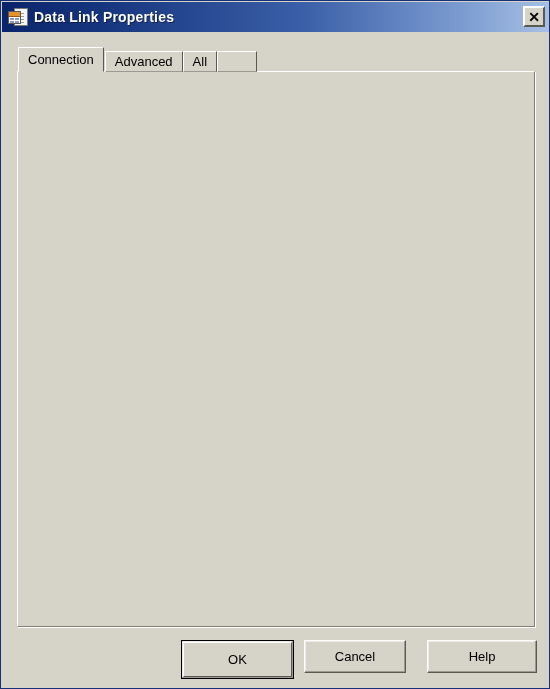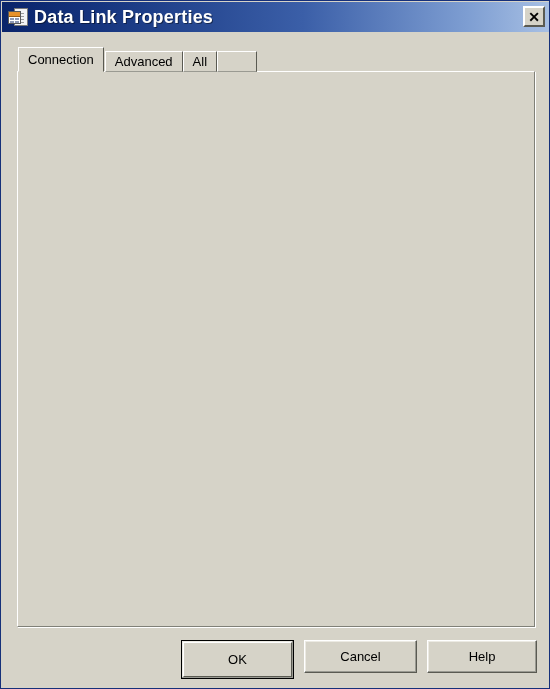--- a/index.html
+++ b/index.html
@@ -64,21 +64,21 @@
     background: #e8922c;
     border-bottom: 1px solid #9a5a12;
   }
   .title-icon .grid .c {
     position: absolute; background: #8e99b5;
     width: 4px; height: 2px;
   }
   .titlebar-text {
     color: #ffffff;
     font-weight: bold;
-    font-size: 18px;
+    font-size: 14px;
     letter-spacing: 0.2px;
     text-shadow: 1px 1px 0 rgba(0,0,0,0.45);
     white-space: nowrap;
   }
   .close-btn {
     position: absolute;
     right: 5px; top: 4px;
     width: 22px; height: 21px;
     background: #d6d3c8;
     border-top: 2px solid #ffffff;
@@ -401,20 +401,20 @@
   </div>
 
   <div class="btn" style="left:337px; top:551px; width:176px; height:28px;">
     <span><u>T</u><span>est Connection</span></span>
   </div>
 
   <div class="btn default" style="left:180px; top:639px; width:113px; height:39px;">
     <div class="inner"></div>
     <span>OK</span>
   </div>
-  <div class="btn" style="left:303px; top:639px; width:113px; height:33px;">
+  <div class="btn" style="left:303px; top:639px; width:102px; height:33px;">
     <span>Cancel</span>
   </div>
   <div class="btn" style="left:426px; top:639px; width:110px; height:33px;">
     <span>Help</span>
   </div>
 
 </div>
 
 </body></html>

